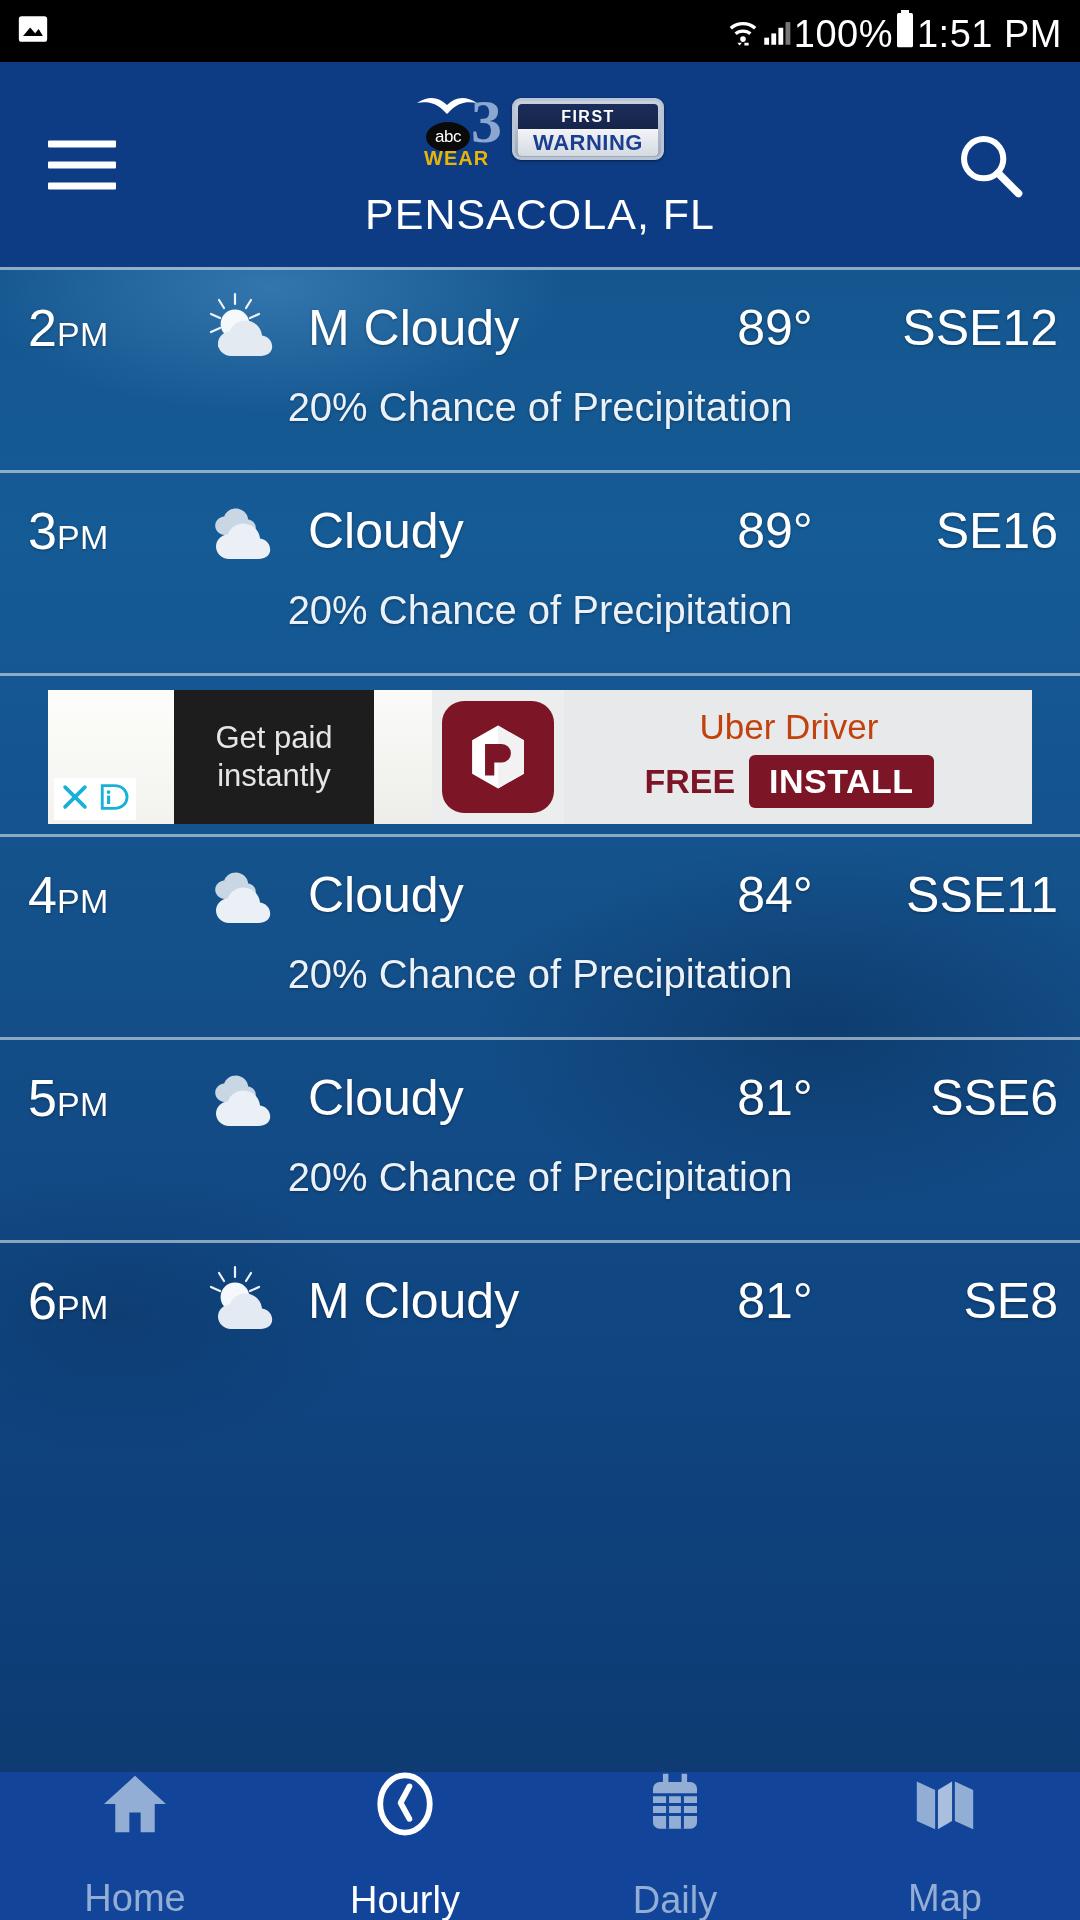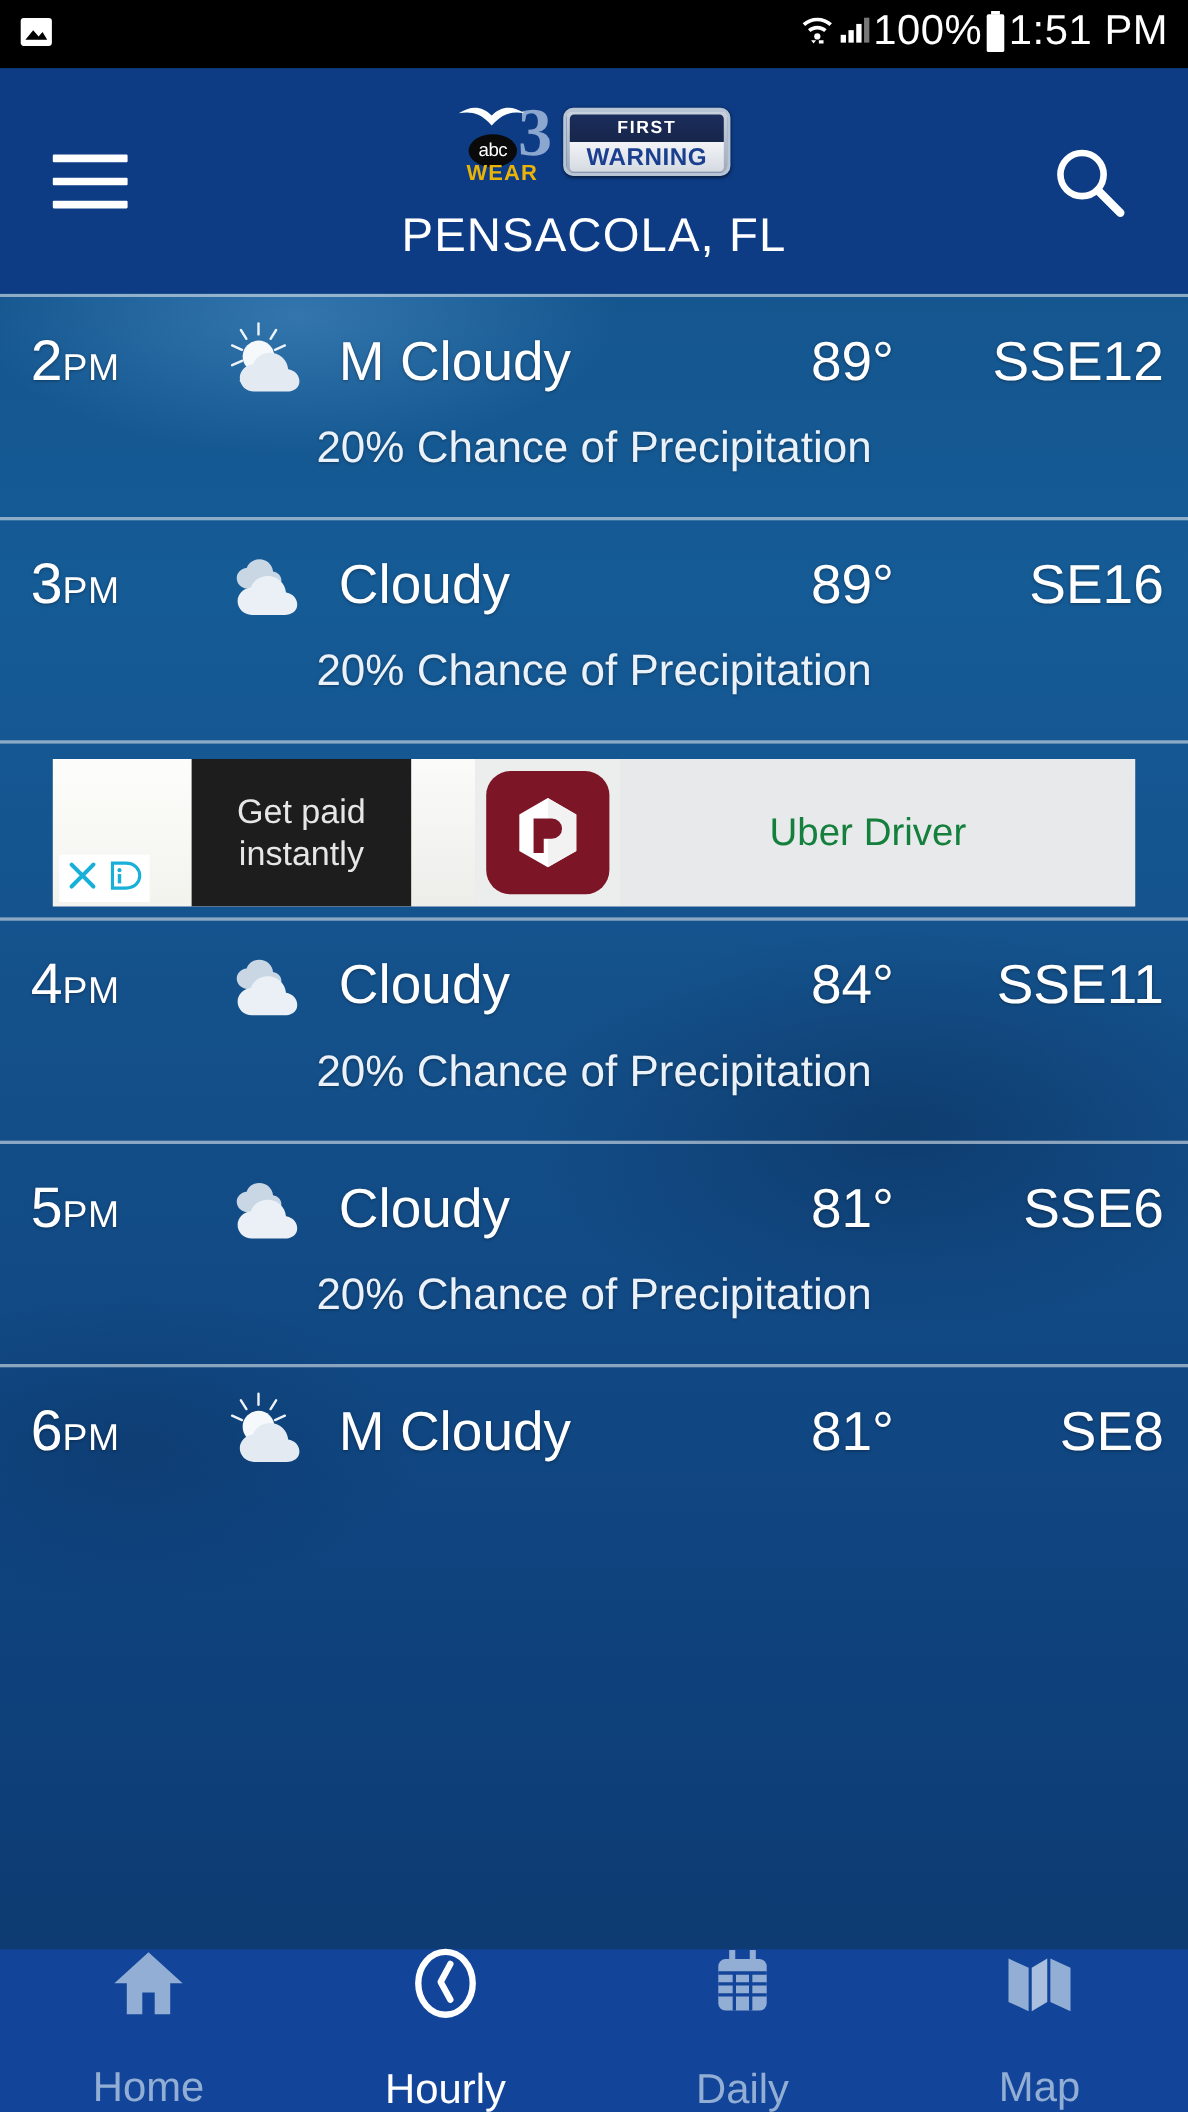--- a/index.html
+++ b/index.html
@@ -10,21 +10,21 @@
     overflow:hidden;
   }
 
   
   .statusbar{
     height:62px; background:#000; color:#fff;
     display:flex; align-items:center; justify-content:space-between;
     padding:0 18px 0 14px;
   }
   .sb-left{ display:flex; align-items:center; gap:10px; }
-  .sb-right{ display:flex; align-items:flex-start; gap:0; }
+  .sb-right{ display:flex; align-items:flex-end; gap:0; }
   .sb-text{ font-size:38px; font-weight:400; letter-spacing:0.5px; line-height:1; }
 
   
   .appbar{
     height:205px; background:#0d3c85;
     position:relative;
   }
   .hamburger{
     position:absolute; left:48px; top:50%; transform:translateY(-50%);
     width:68px; display:flex; flex-direction:column; gap:14px;
@@ -153,21 +153,21 @@
     background:#eceded;
   }
   .ad-appicon{
     width:112px; height:112px; border-radius:22px; background:#7c1526;
     display:flex; align-items:center; justify-content:center;
   }
   .ad-right{
     flex:1; background:#e8e9ea; display:flex; flex-direction:column;
     align-items:center; justify-content:center; gap:8px; padding-right:18px;
   }
-  .ad-title{ font-size:35px; color:#15803d; font-weight:400; }
+  .ad-title{ font-size:35px; color:#c2410c; font-weight:400; }
   .ad-cta{ display:flex; align-items:center; gap:14px; }
   .ad-free{ font-size:34px; color:#7c1526; font-weight:700; }
   .ad-install{
     background:#7c1526; color:#fff; font-size:34px; font-weight:700;
     padding:7px 20px; border-radius:6px; letter-spacing:0.5px;
   }
 
   
   .bottomnav{
     position:absolute; left:0; bottom:0; width:1080px; height:148px;
@@ -332,20 +332,24 @@
         <div class="ad-appicon">
           <svg width="74" height="74" viewBox="0 0 40 40">
             <path d="M20 3 L34 11 V29 L20 37 L6 29 V11 Z" fill="#ffffff"></path>
             <path d="M20 3 L34 11 V29 L20 37 Z" fill="#f2f2f2"></path>
             <path d="M13 13 h9 a5 5 0 0 1 0 10 h-4 v7 h-5 z" fill="#7c1526"></path>
           </svg>
         </div>
       </div>
       <div class="ad-right">
         <div class="ad-title">Uber Driver</div>
+        <div class="ad-cta">
+          <span class="ad-free">FREE</span>
+          <span class="ad-install">INSTALL</span>
+        </div>
       </div>
     </div>
   </div>
   <div class="divider"></div>
 
   <div class="hourrow">
     <div class="hourline">
       <div class="h-time"><span>4</span><span class="mer">PM</span></div>
       <div class="h-icon">
         <svg width="92" height="72" viewBox="0 0 46 36">

